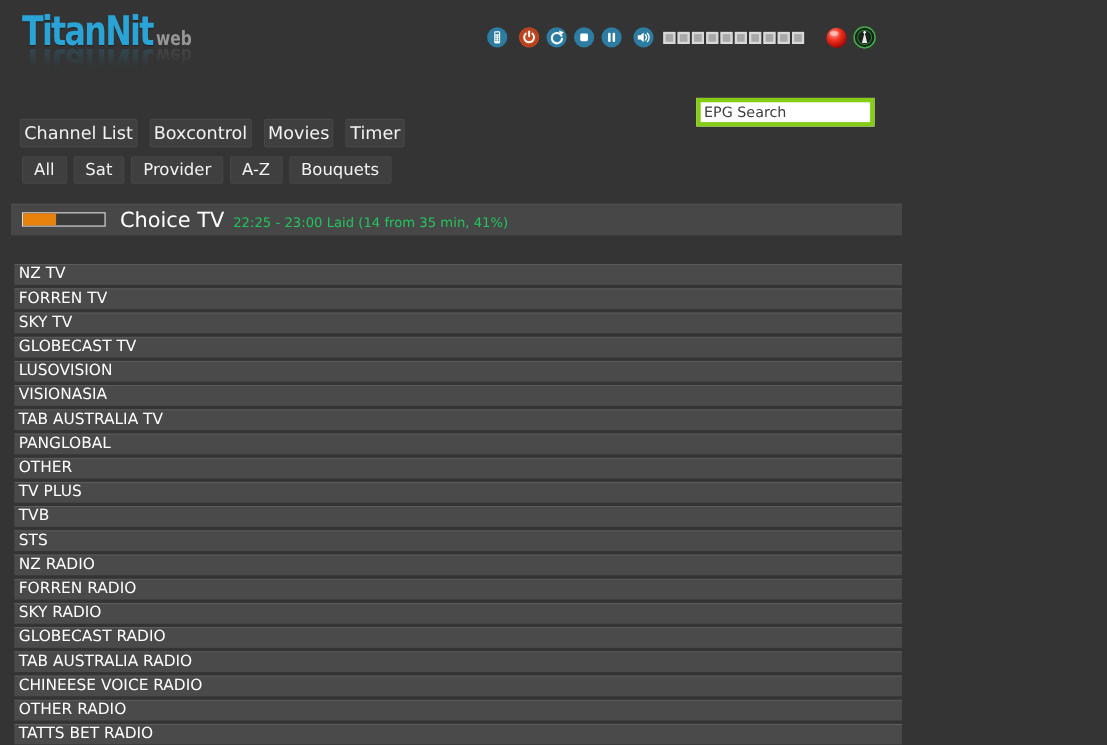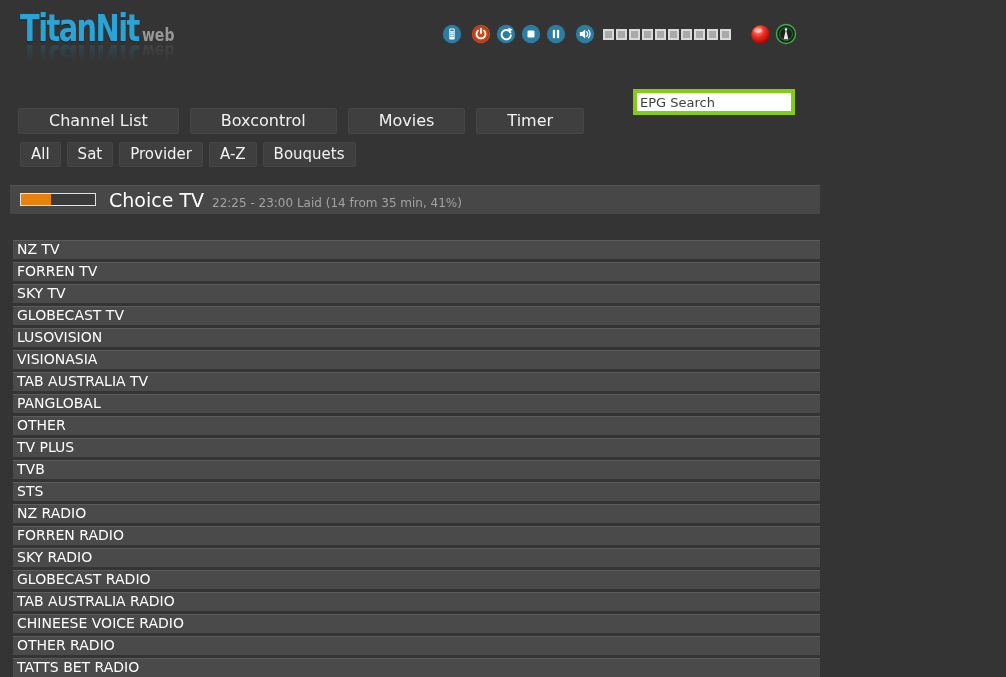--- a/index.html
+++ b/index.html
@@ -29,32 +29,32 @@
   
   .search-input{position:absolute;top:89px;right:25px;width:148px;height:16px;
       font-family:"DejaVu Sans","Liberation Sans",sans-serif;font-size:13px;color:#404040;
       background:#fff;border:4px solid #84cc16;padding:1px 3px;}
 
   
   .nav-row{position:absolute;top:108px;left:18px;display:flex;gap:11px;}
   .filter-row{position:absolute;top:142px;left:20px;display:flex;gap:6px;}
   .btn{background:#3f3f3f;color:#f2f2f2;border:1px solid #464646;border-radius:2px;
        font-family:"DejaVu Sans","Liberation Sans",sans-serif;cursor:pointer;
-       padding:3px 30px;line-height:1.1;}
+       padding:3px 3px;line-height:1.1;}
   .nav-btn{font-size:16px;}
   .filter-btn{font-size:15px;padding:3px 10px;}
 
   
   .now-bar{position:absolute;top:185px;left:10px;width:972px;height:29px;background:#474747;
        display:flex;align-items:center;box-shadow:inset 0 1px 0 rgba(255,255,255,.07);}
   .progress{margin-left:10px;width:74px;height:11px;border:1px solid #e2e2e2;background:#3a3a3a;}
   .progress-fill{height:100%;background:#e8820c;}
   .now-text{display:flex;align-items:baseline;margin-left:13px;white-space:nowrap;}
   .now-channel{font-size:19px;color:#fff;}
-  .now-info{font-size:12px;color:#a3a3a3;margin-left:8px;}
+  .now-info{font-size:12px;color:#22c55e;margin-left:8px;}
   .now-icons{margin-left:auto;display:flex;align-items:center;gap:4px;padding-right:6px;}
   .now-divider{width:1px;height:29px;background:#3a3a3a;margin-right:10px;}
   .micon{width:20px;height:20px;display:block;cursor:pointer;}
 
   
   .list{position:absolute;top:240px;left:13px;width:955px;}
   .row{display:flex;margin-bottom:3px;height:19px;}
   .row-main{width:902px;background:#4a4a4a;font-size:14px;line-height:19px;padding-left:4px;
        box-sizing:border-box;color:#fff;cursor:pointer;
        box-shadow:inset 0 1px 0 rgba(255,255,255,.10);overflow:hidden;white-space:nowrap;}

